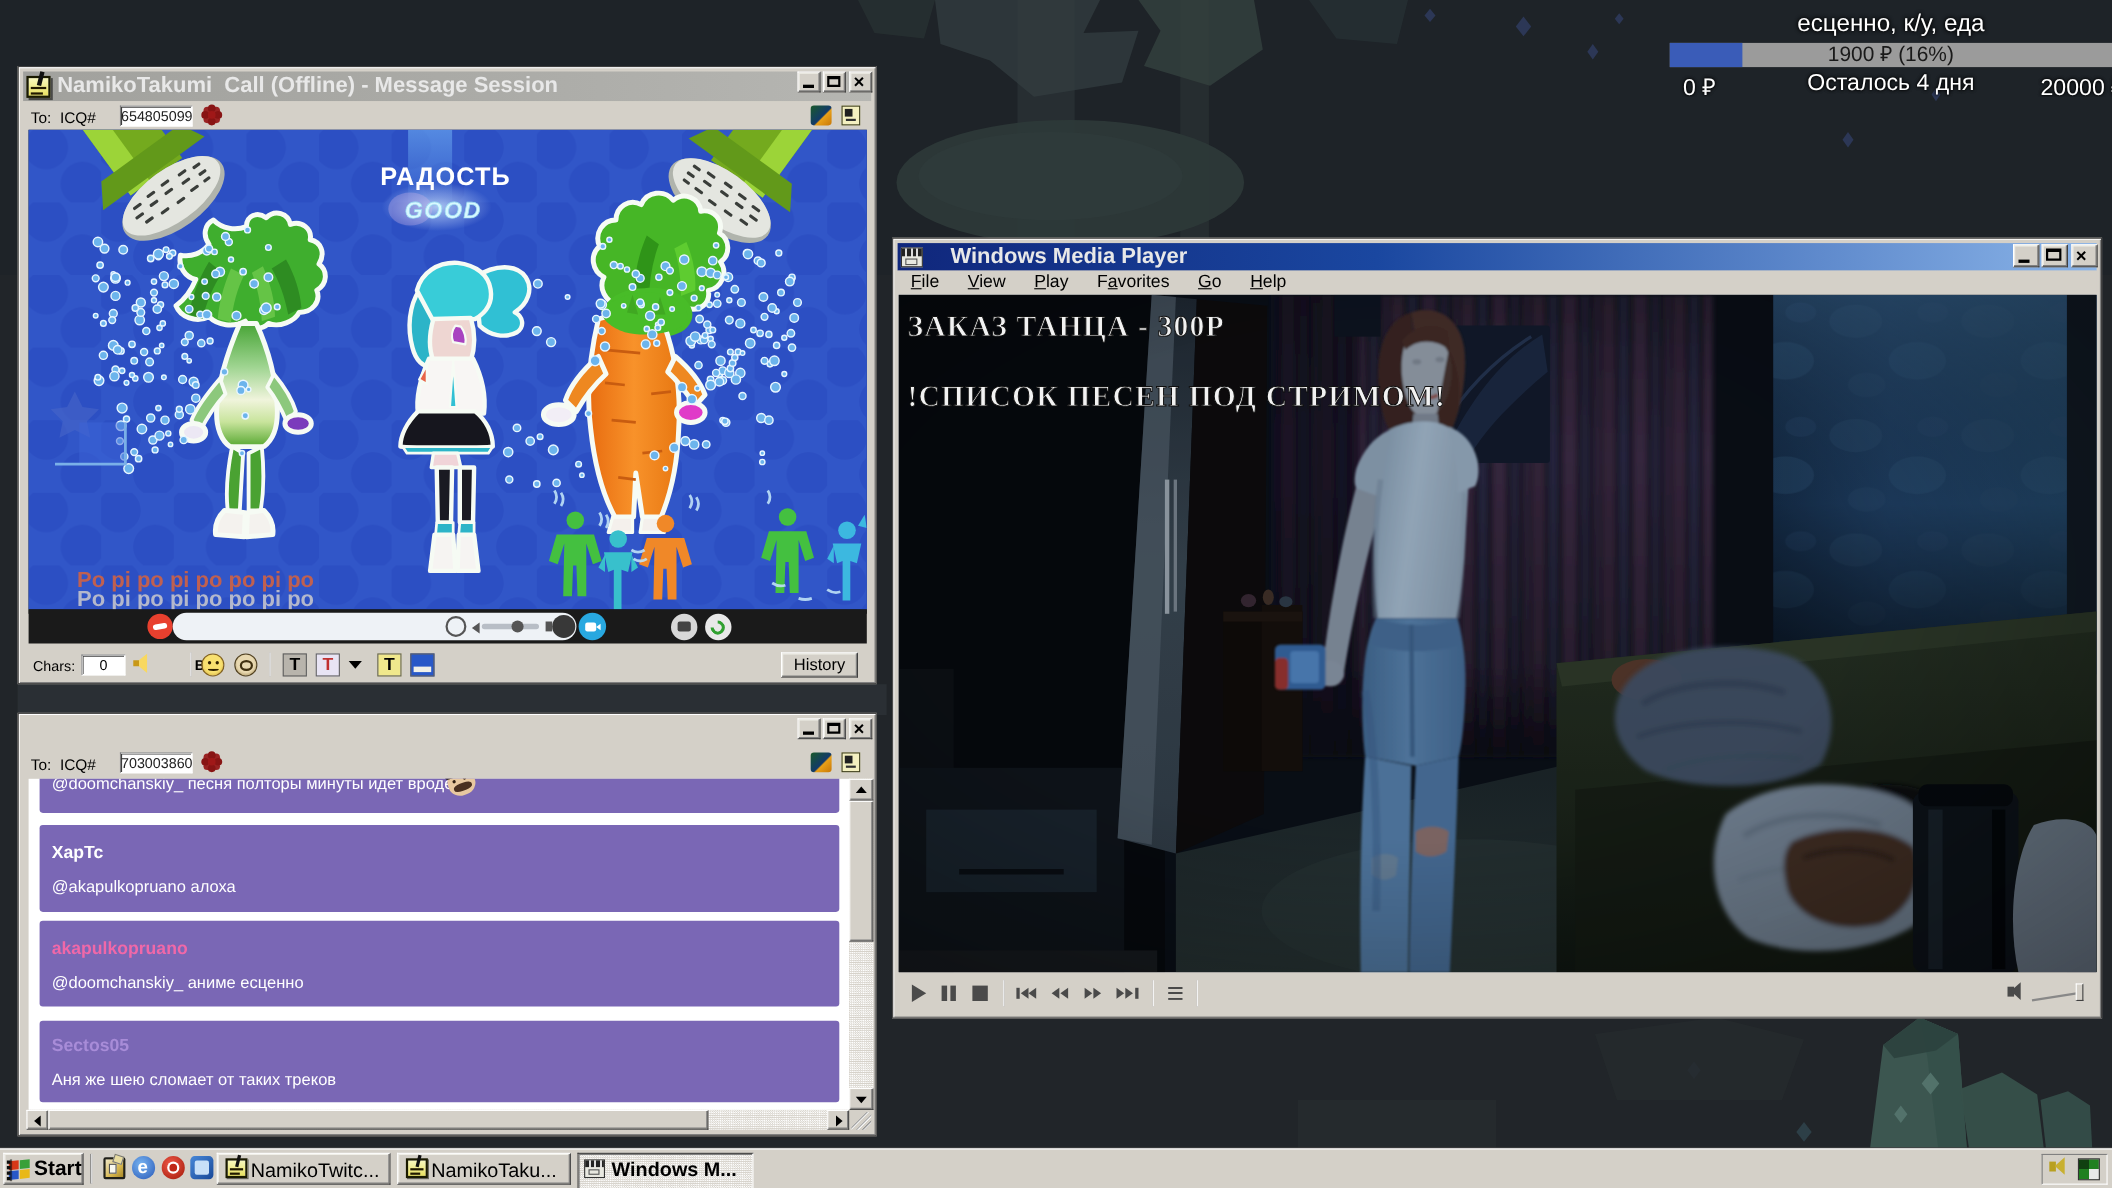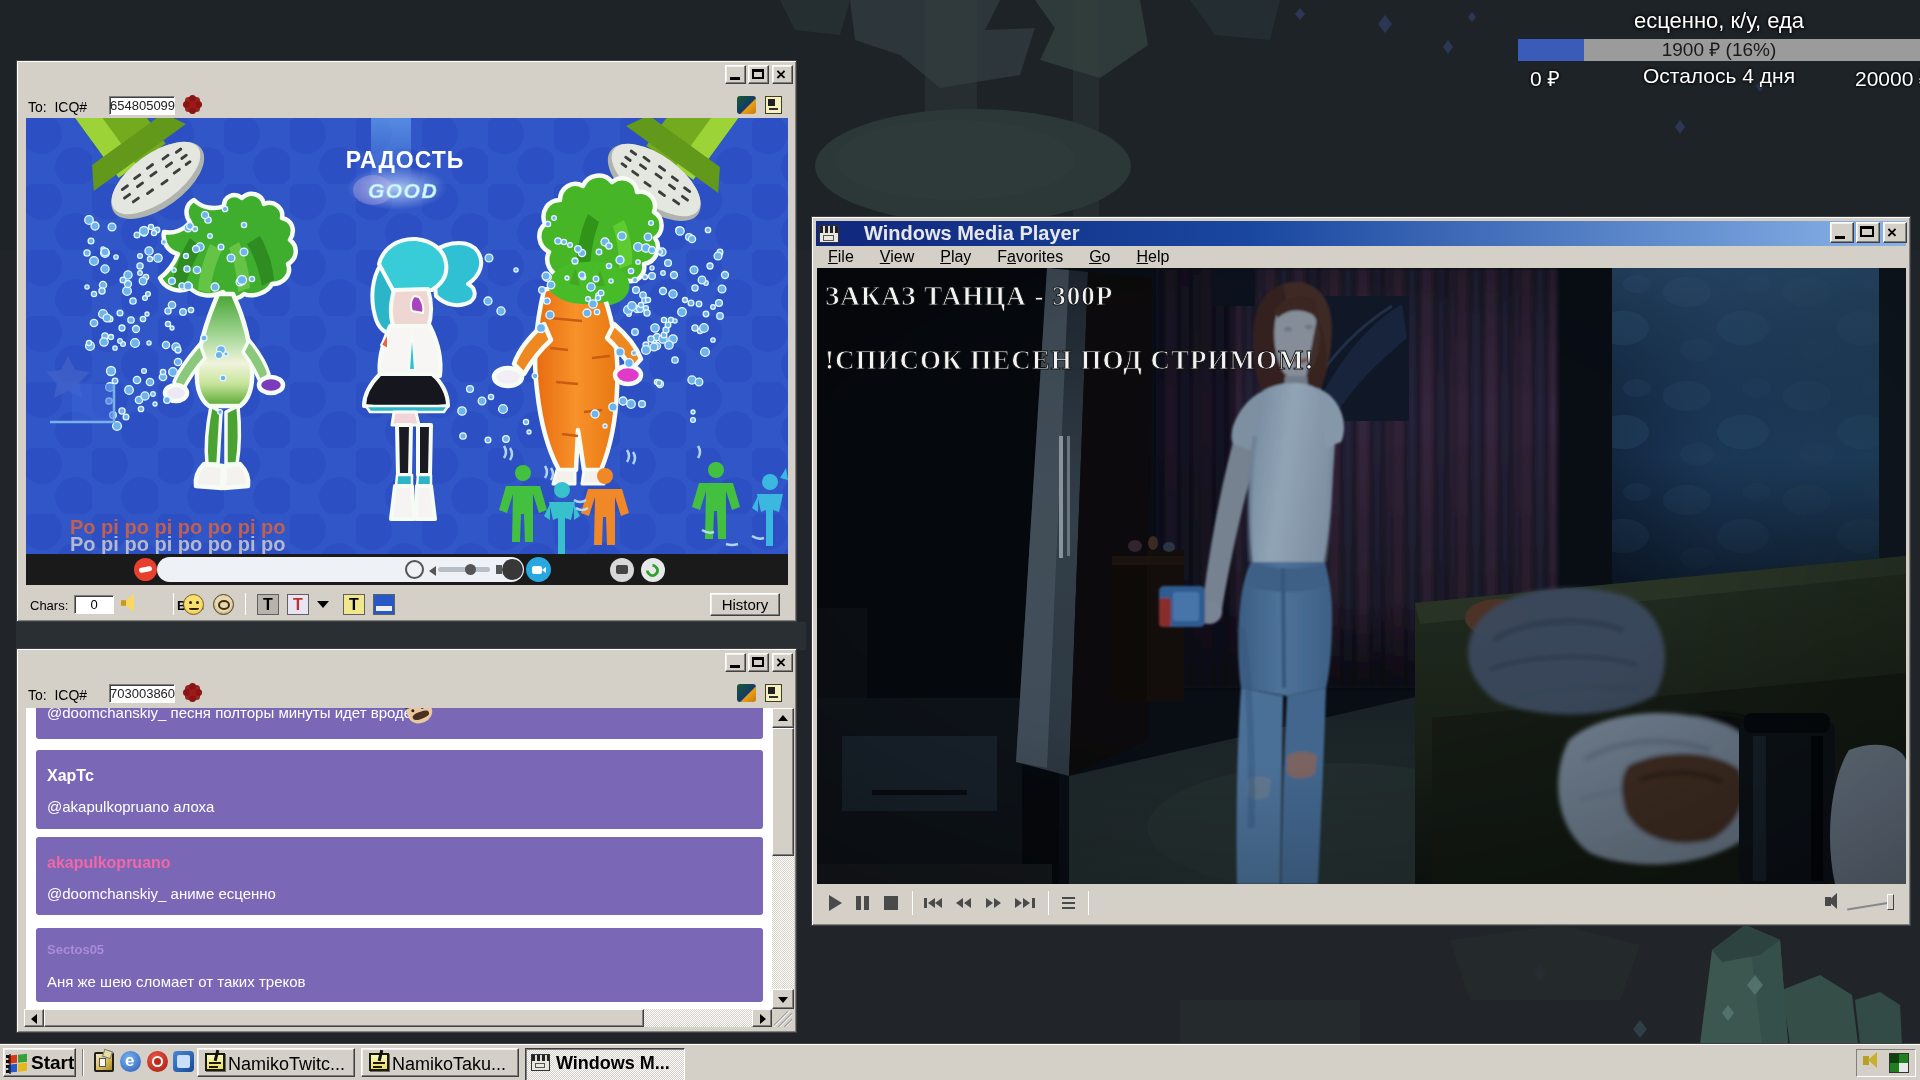--- a/index.html
+++ b/index.html
@@ -63,20 +63,28 @@
 <path d="M 1755,975 l 8,10 -8,10 -8,-10 Z M 1728,1005 l 6,8 -6,8 -6,-8 Z" fill="#55756e" opacity="0.9"></path>
 <path d="M 1640,1020 l 7,9 -7,9 -7,-9 Z" fill="#334a54" opacity="0.7"></path>
 <path d="M 1540,965 l 6,8 -6,8 -6,-8 Z" fill="#2e3e56" opacity="0.6"></path>
 
 <rect x="1180" y="1000" width="180" height="44" fill="#262b2e" opacity="0.9"></rect>
 <polygon points="1450,940 1560,925 1640,945 1620,1000 1470,1000" fill="#252a2d" opacity="0.8"></polygon>
 </svg>
 </div>
 
 <div class="win" id="w1" style="left:16px;top:60px;width:781px;height:562px;">
+  <div class="tbar inactive" style="top:4px;">
+    <div class="icqico">
+        <div class="l1"></div>
+        <div class="l2"></div>
+        <div class="pen"></div>
+      </div>
+    <span class="ttl">NamikoTakumi&nbsp; Call (Offline) - Message Session</span>
+  </div>
   <div class="tbtns">
     <div class="tbtn">
         <div class="mini"></div>
       </div>
     <div class="tbtn">
         <div class="maxi"></div>
       </div>
     <div class="tbtn" style="margin-left:3px;">
         <div class="clsx">×</div>
       </div>
@@ -636,21 +644,21 @@
     </div>
     <div style="position:absolute;left:10px;top:42px;width:727px;height:79px;background:#7a67b5;border-radius:3px;color:#fff;font-size:15px;">
       <div style="position:absolute;left:11px;top:17px;font-weight:bold;font-size:16px;">ХарТс</div>
       <div style="position:absolute;left:11px;top:48px;">@akapulkopruano алоха</div>
     </div>
     <div style="position:absolute;left:10px;top:129px;width:727px;height:78px;background:#7a67b5;border-radius:3px;color:#fff;font-size:15px;">
       <div style="position:absolute;left:11px;top:17px;font-weight:bold;font-size:16px;color:#f068a8;">akapulkopruano</div>
       <div style="position:absolute;left:11px;top:48px;">@doomchanskiy_ аниме есценно</div>
     </div>
     <div style="position:absolute;left:10px;top:220px;width:727px;height:74px;background:#7a67b5;border-radius:3px;color:#fff;font-size:15px;">
-      <div style="position:absolute;left:11px;top:14px;font-weight:bold;font-size:13px;color:#a88cd8;">Sectos05</div>
+      <div style="position:absolute;left:11px;top:14px;font-weight:bold;font-size:16px;color:#a88cd8;">Sectos05</div>
       <div style="position:absolute;left:11px;top:45px;">Аня же шею сломает от таких треков</div>
     </div>
   </div>
 
   <div class="abs" style="left:755px;top:59px;width:22px;height:301px;background:repeating-conic-gradient(#ffffff 0% 25%, #d6d2ca 0% 50%) 0 0/2px 2px;">
     <div style="position:absolute;left:0;top:0;width:22px;height:20px;background:#d4d0c8;border:1px solid #404040;border-top-color:#fff;border-left-color:#fff;box-shadow:inset -1px -1px 0 #808080;">
         <div style="position:absolute;left:5px;top:6px;border-left:5px solid transparent;border-right:5px solid transparent;border-bottom:6px solid #000;"></div>
       </div>
     <div style="position:absolute;left:0;top:20px;width:22px;height:128px;background:#d4d0c8;border:1px solid #404040;border-top-color:#fff;border-left-color:#fff;box-shadow:inset -1px -1px 0 #808080;"></div>
     <div style="position:absolute;left:0;bottom:0;width:22px;height:20px;background:#d4d0c8;border:1px solid #404040;border-top-color:#fff;border-left-color:#fff;box-shadow:inset -1px -1px 0 #808080;">

